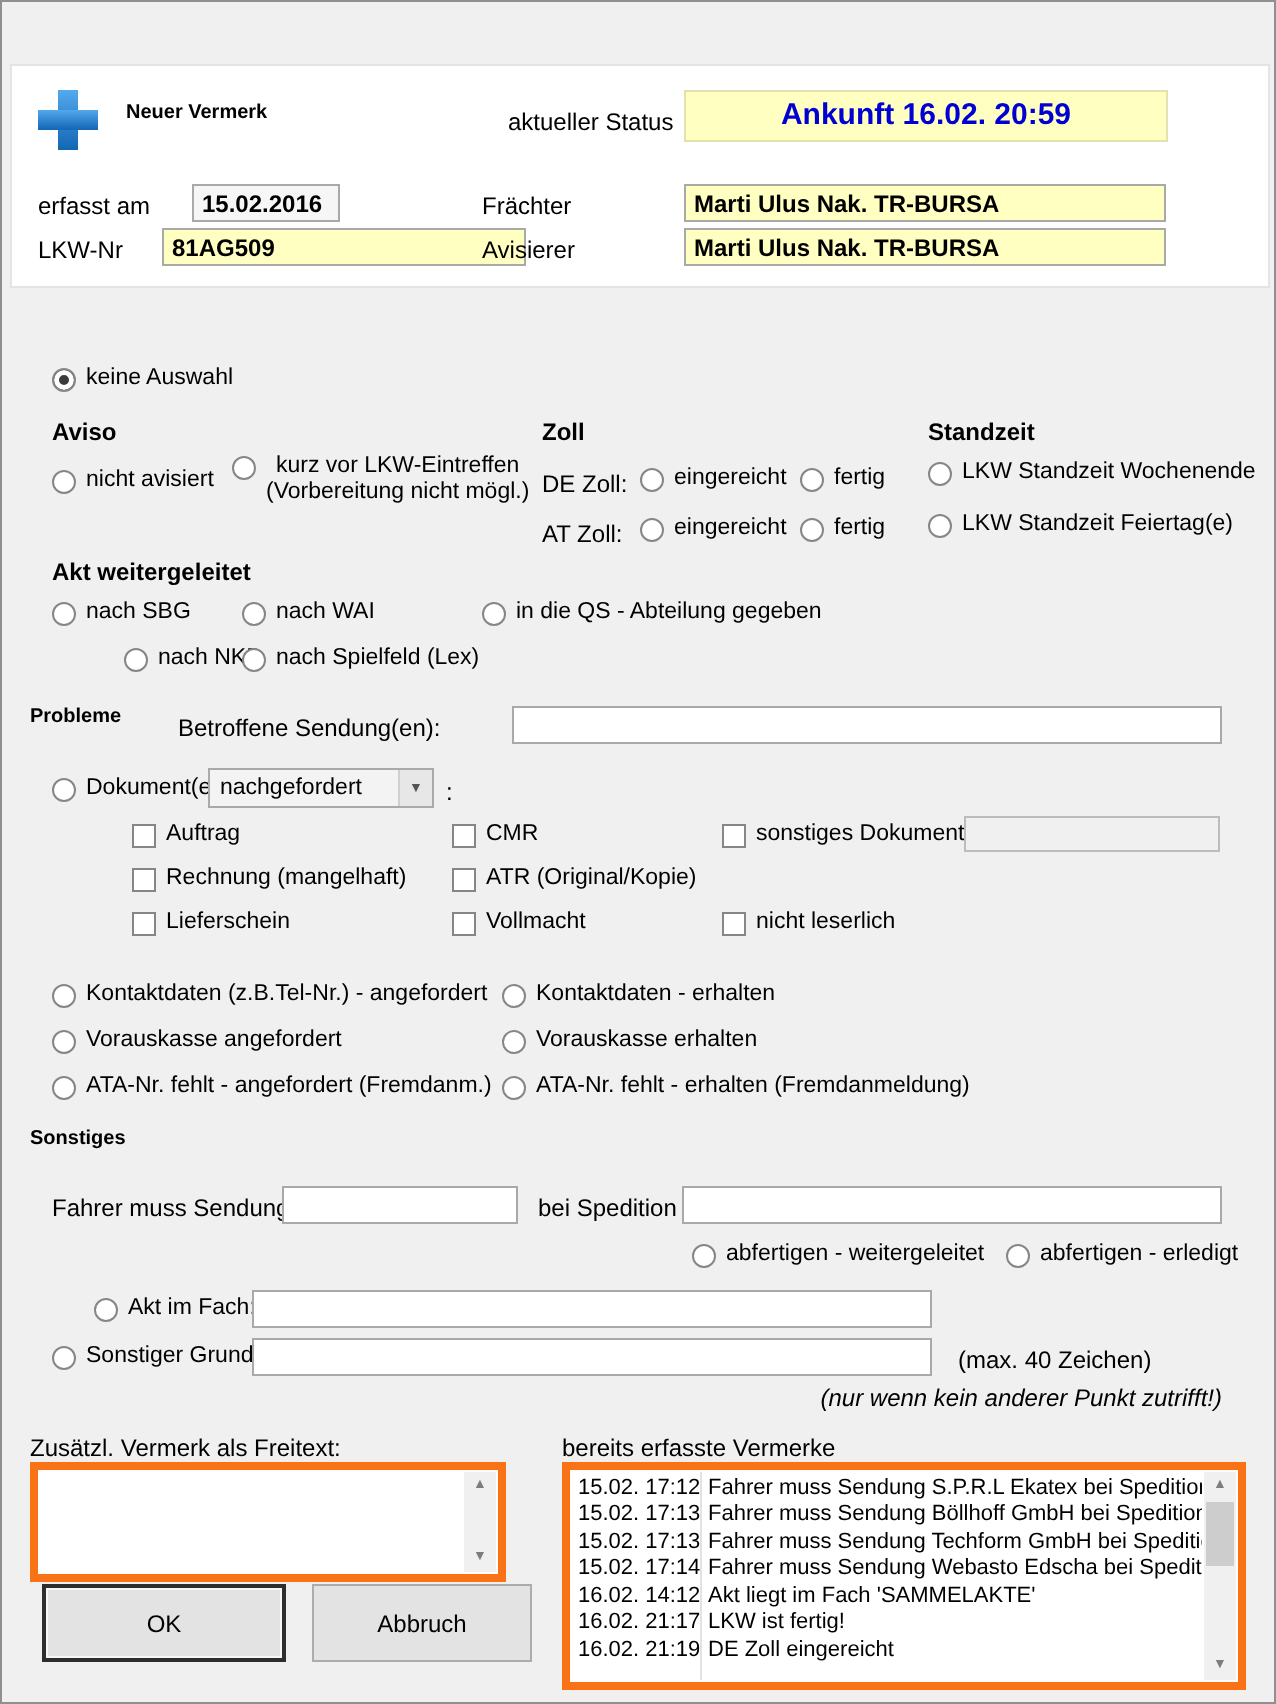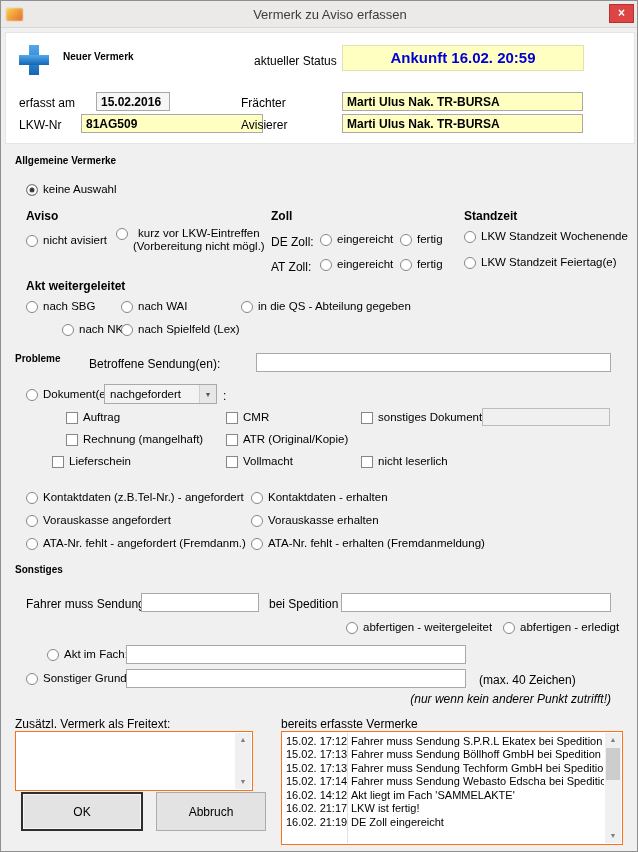--- a/index.html
+++ b/index.html
@@ -59,21 +59,21 @@
   .combo { position:absolute; left:103px; top:383px; width:113px; height:20px;
            border:1px solid #a9a9a9; background:#f3f3f3; display:flex; align-items:center;
            padding-left:5px; font-size:11.5px; cursor:default; }
   .combo .arr { margin-left:auto; width:17px; align-self:stretch; display:flex;
                 align-items:center; justify-content:center; font-size:7px; color:#555;
                 background:#e7e7e7; border-left:1px solid #cfcfcf; }
 
   .note { position:absolute; font-style:italic; font-size:12px; white-space:nowrap; }
 
   
-  .box { position:absolute; background:#fff; border:1px solid #f97316; }
+  .box { position:absolute; background:#fff; border:4px solid #f97316; }
   .scrollbar { position:absolute; top:1px; right:1px; bottom:1px; width:16px; background:#f0f0f0; }
   .scrollbar .ar { position:absolute; left:0; width:16px; height:14px; font-size:7px;
                    line-height:14px; text-align:center; color:#7d7d7d; }
   .scrollbar .ar.up { top:0; } .scrollbar .ar.down { bottom:0; }
   .scrollbar .thumb { position:absolute; left:1px; right:1px; top:15px; height:32px; background:#cdcdcd; }
 
   .rows { position:absolute; left:1px; top:2px; right:18px; overflow:hidden; }
   .vrow { display:flex; height:13.5px; align-items:center; font-size:11px;
           white-space:nowrap; overflow:hidden; }
   .vtime { flex:none; width:63px; padding-left:3px; }
@@ -82,43 +82,37 @@
 
   .btn { position:absolute; background:#e3e3e3; border:1px solid #acacac;
          font:12px "Liberation Sans",sans-serif; text-align:center; cursor:pointer; color:#000; }
   .btn.default { border:2px solid #2e2e2e; box-shadow:inset 0 0 0 1px #f6f6f6; }
 </style>
 </head>
 <body>
 
 <div class="dialog">
 
-  <div class="titlebar">
-    <span class="app-icon"></span>
-    <span class="wtitle">Vermerk zu Aviso erfassen</span>
-    <span class="close-btn"><span>×</span></span>
-  </div>
 
   <div class="panel"></div>
   <span class="plus"></span>
   <span class="h1" style="left:62px;top:50px;">Neuer Vermerk</span>
   <span class="lab" style="left:253px;top:53px;">aktueller Status</span>
   <span class="status-box">Ankunft 16.02. 20:59</span>
 
   <span class="lab" style="left:18px;top:95px;">erfasst am</span>
   <input class="field gray" style="left: 95px; top: 91px; width: 74px;" value="15.02.2016">
   <span class="lab" style="left:240px;top:95px;">Frächter</span>
   <input class="field yellow" style="left: 341px; top: 91px; width: 241px;" value="Marti Ulus Nak. TR-BURSA">
 
   <span class="lab" style="left:18px;top:117px;">LKW-Nr</span>
   <input class="field yellow" style="left: 80px; top: 113px; width: 182px;" value="81AG509">
   <span class="lab" style="left:240px;top:117px;">Avisierer</span>
   <input class="field yellow" style="left: 341px; top: 113px; width: 241px;" value="Marti Ulus Nak. TR-BURSA">
 
-  <span class="h1" style="left:14px;top:154px;">Allgemeine Vermerke</span>
 
   <label class="radio" style="left:25px;top:182px;">
     <span class="rb on"></span>
     <span class="lbl">keine Auswahl</span>
   </label>
 
   <span class="lab bold" style="left:25px;top:208px;">Aviso</span>
   <span class="lab bold" style="left:270px;top:208px;">Zoll</span>
   <span class="lab bold" style="left:463px;top:208px;">Standzeit</span>
 
@@ -213,21 +207,21 @@
   <input class="ti disabled" style="left: 481px; top: 407px; width: 128px; height: 18px;" disabled="">
 
   <label class="check" style="left:65px;top:432px;">
     <span class="cbx"></span>
     <span class="lbl">Rechnung (mangelhaft)</span>
   </label>
   <label class="check" style="left:225px;top:432px;">
     <span class="cbx"></span>
     <span class="lbl">ATR (Original/Kopie)</span>
   </label>
-  <label class="check" style="left:51px;top:454px;">
+  <label class="check" style="left:65px;top:454px;">
     <span class="cbx"></span>
     <span class="lbl">Lieferschein</span>
   </label>
   <label class="check" style="left:225px;top:454px;">
     <span class="cbx"></span>
     <span class="lbl">Vollmacht</span>
   </label>
   <label class="check" style="left:360px;top:454px;">
     <span class="cbx"></span>
     <span class="lbl">nicht leserlich</span>

